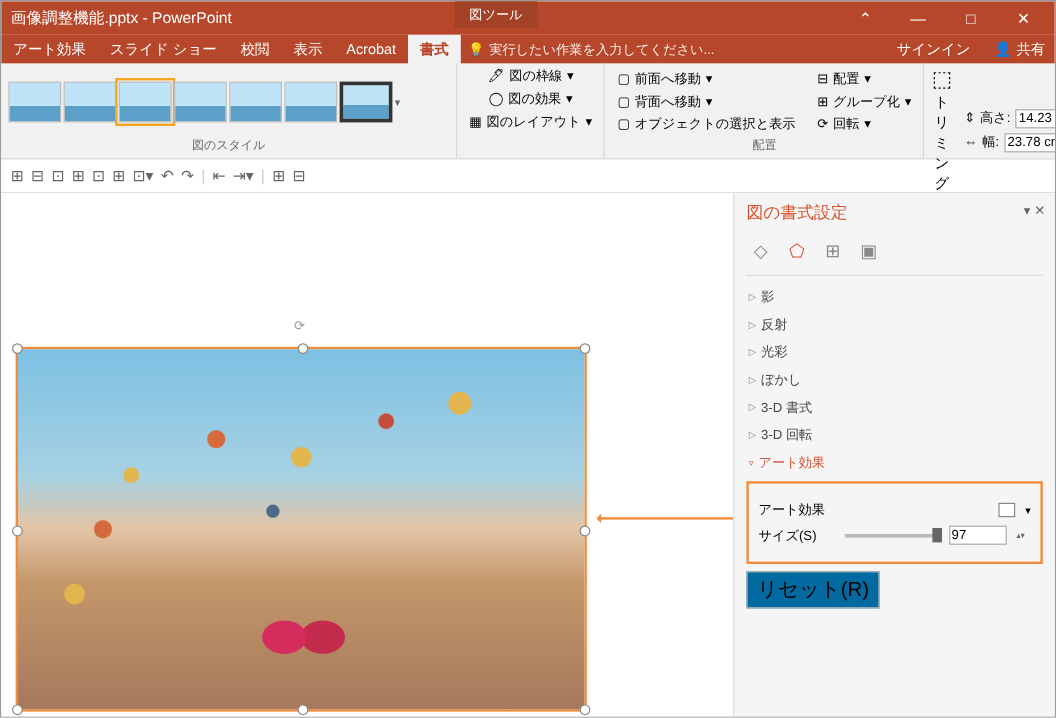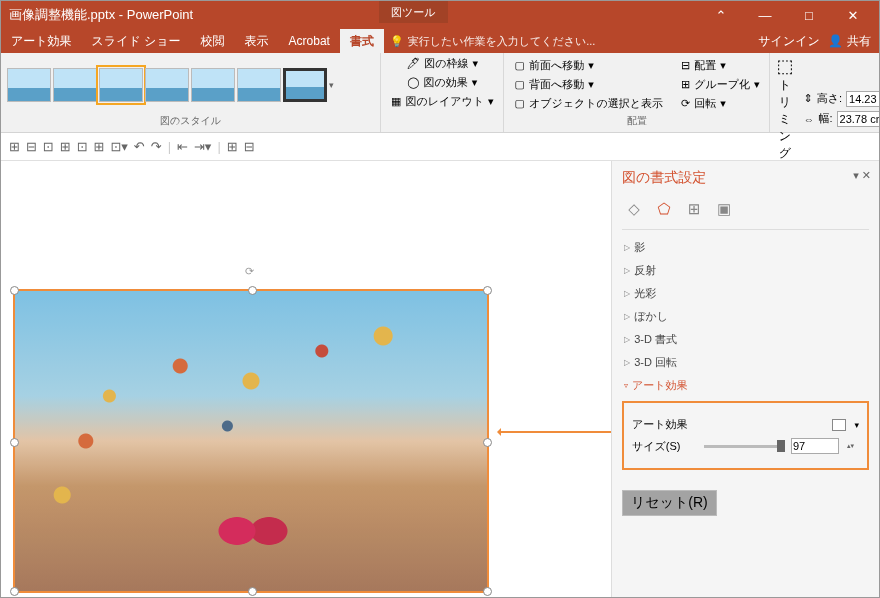--- a/index.html
+++ b/index.html
@@ -6,21 +6,21 @@
 body{width:880px;height:598px;background:#fff;overflow:hidden;position:relative;border:1px solid #999}
 .titlebar{height:28px;background:#b7472a;color:#fff;display:flex;align-items:center;padding:0 4px}
 .titlebar .fname{padding-left:4px;font-size:13px}
 .titlebar .tool-ctx{margin-left:auto;margin-right:auto;position:absolute;left:378px;top:0;background:#a24226;height:22px;padding:4px 12px 0;font-size:11px}
 .titlebar .win-btns{margin-left:auto;display:flex;gap:0}
 .titlebar .win-btns span{width:44px;height:28px;display:flex;align-items:center;justify-content:center;font-size:13px}
 .tabbar{height:24px;background:#b7472a;color:#fff;display:flex;align-items:center}
 .tabbar .tab{padding:4px 10px;font-size:12px;cursor:pointer}
 .tabbar .tab.active{background:#f1f1f1;color:#b7472a;font-weight:bold}
 .tabbar .tell{margin-left:6px;font-size:11px;opacity:.9;display:flex;align-items:center;gap:4px}
-.tabbar .right{margin-left:auto;display:flex;align-items:center;gap:9px;padding-right:8px}
+.tabbar .right{margin-left:auto;display:flex;align-items:center;gap:20px;padding-right:8px}
 .tabbar .right span{font-size:12px}
 .ribbon{height:80px;background:#f1f1f1;border-bottom:1px solid #d4d4d4;display:flex}
 .rgroup{border-right:1px solid #d8d8d8;display:flex;flex-direction:column;padding:2px 6px;height:100%}
 .rgroup .body{flex:1;display:flex;align-items:center;gap:2px}
 .rgroup .label{text-align:center;font-size:10px;color:#666;padding-bottom:2px}
 .thumb{width:44px;height:34px;border:1px solid #bbb;background:linear-gradient(#bfe3f7 60%,#5aa0c8 60%);display:inline-block}
 .thumb.sel{outline:2px solid #f5a623;outline-offset:1px}
 .thumb.dark{background:linear-gradient(#bfe3f7 58%,#5aa0c8 58%);border:3px solid #333;width:44px;height:34px}
 .rstack{display:flex;flex-direction:column;gap:2px;font-size:11px}
 .rstack>div{display:flex;align-items:center;gap:4px;padding:1px 4px;white-space:nowrap}
@@ -44,21 +44,21 @@
 .sect{padding:4px 2px;font-size:11px;color:#444;display:flex;align-items:center;gap:4px;cursor:pointer}
 .sect .tri{font-size:8px;color:#888}
 .sect.open{color:#d35230}
 .highlight{border:2px solid #f08c3a;padding:8px;margin-top:4px}
 .row{display:flex;align-items:center;gap:8px;margin:6px 0;font-size:11px}
 .row label{width:64px}
 .slider{flex:1;height:3px;background:#bbb;position:relative}
 .slider .thumb2{position:absolute;width:8px;height:12px;background:#666;top:-5px}
 .row input{width:48px;border:1px solid #aaa;padding:1px}
 .spin{width:12px;display:flex;flex-direction:column;font-size:7px;color:#666}
-.resetbtn{border:1px solid #bbb;background:#a3a3a3;padding:3px 8px;font-size:14px;margin-top:20px}
+.resetbtn{border:1px solid #bbb;background:#0369a1;padding:3px 8px;font-size:17px;margin-top:6px}
 .arrow-ann{position:absolute;left:498px;top:430px;width:126px;height:2px;background:#f08c3a}
 .arrow-ann:before{content:"";position:absolute;left:-6px;top:-3px;border:4px solid transparent;border-right-color:#f08c3a}
 .img-art{width:100%;height:100%;background:
  radial-gradient(circle at 20% 35%,#e8b84a 0 6px,transparent 7px),
  radial-gradient(circle at 35% 25%,#d96a3a 0 7px,transparent 8px),
  radial-gradient(circle at 50% 30%,#e8b84a 0 8px,transparent 9px),
  radial-gradient(circle at 65% 20%,#c94a3a 0 6px,transparent 7px),
  radial-gradient(circle at 78% 15%,#e8b84a 0 9px,transparent 10px),
  radial-gradient(circle at 15% 50%,#d96a3a 0 7px,transparent 8px),
  radial-gradient(circle at 45% 45%,#4a6a8a 0 5px,transparent 6px),

